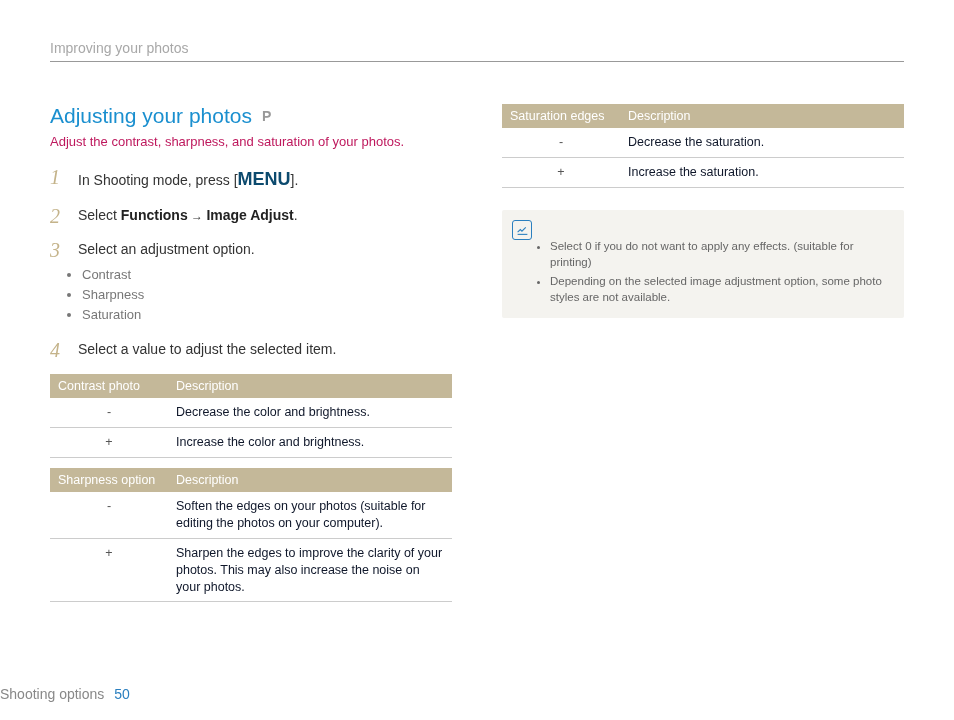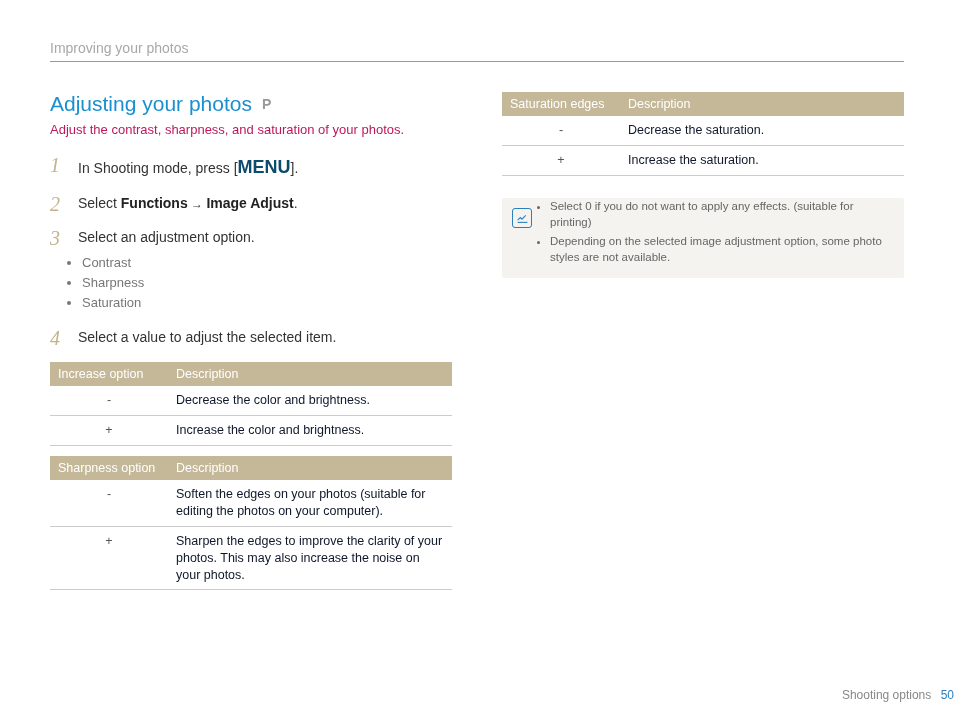--- a/index.html
+++ b/index.html
@@ -11,21 +11,21 @@
     padding: 40px 50px 20px 50px;
     color: #4a4a4a;
     font-weight: 300;
     position: relative;
   }
   .breadcrumb {
     font-size: 14px;
     color: #a8a8a8;
     border-bottom: 1px solid #999;
     padding-bottom: 5px;
-    margin-bottom: 30px;
+    margin-bottom: 42px;
     font-weight: 300;
   }
   .columns {
     display: flex;
     gap: 50px;
   }
   .col {
     flex: 1;
   }
   .heading {
@@ -106,21 +106,21 @@
     line-height: 1.35;
   }
   table.opt td:first-child {
     text-align: center;
     font-weight: 400;
     color:#555;
   }
   .notebox {
     background: #f4f3ef;
     border-radius: 2px;
-    padding: 0 14px 10px 44px;
+    padding: 28px 14px 10px 44px;
     margin-top: 22px;
     font-size: 11.5px;
     color: #666;
     position: relative;
     line-height: 1.4;
   }
   .notebox ul { list-style: disc; margin-left: 4px; }
   .notebox li { margin-bottom: 3px; }
   .note-icon {
     position: absolute;
@@ -133,22 +133,22 @@
     display: flex;
     align-items: center;
     justify-content: center;
   }
   .note-icon svg { width: 13px; height: 13px; }
   .footer {
     position: absolute;
     bottom: 18px;
     left: 0;
     width: 100%;
-    text-align: right;
-    font-size: 12px;
+    text-align: left;
+    font-size: 14px;
     color: #888;
   }
   .footer .pg { color: #2a7fbf; margin-left: 6px; }
   .arrow { font-size: 12px; color:#333;}
 </style>
 </head>
 <body>
 
 <div class="breadcrumb">Improving your photos</div>
 
@@ -186,21 +186,21 @@
       </li>
       <li>
         <span class="stepnum">4</span>
         <span class="stepbody">Select a value to adjust the selected item.</span>
       </li>
     </ol>
 
     <table class="opt">
       <tbody>
           <tr>
-        <th>Increase option</th>
+        <th>Contrast photo</th>
         <th>Description</th>
       </tr>
       <tr>
         <td>-</td>
         <td>Decrease the color and brightness.</td>
       </tr>
       <tr>
         <td>+</td>
         <td>Increase the color and brightness.</td>
       </tr>

